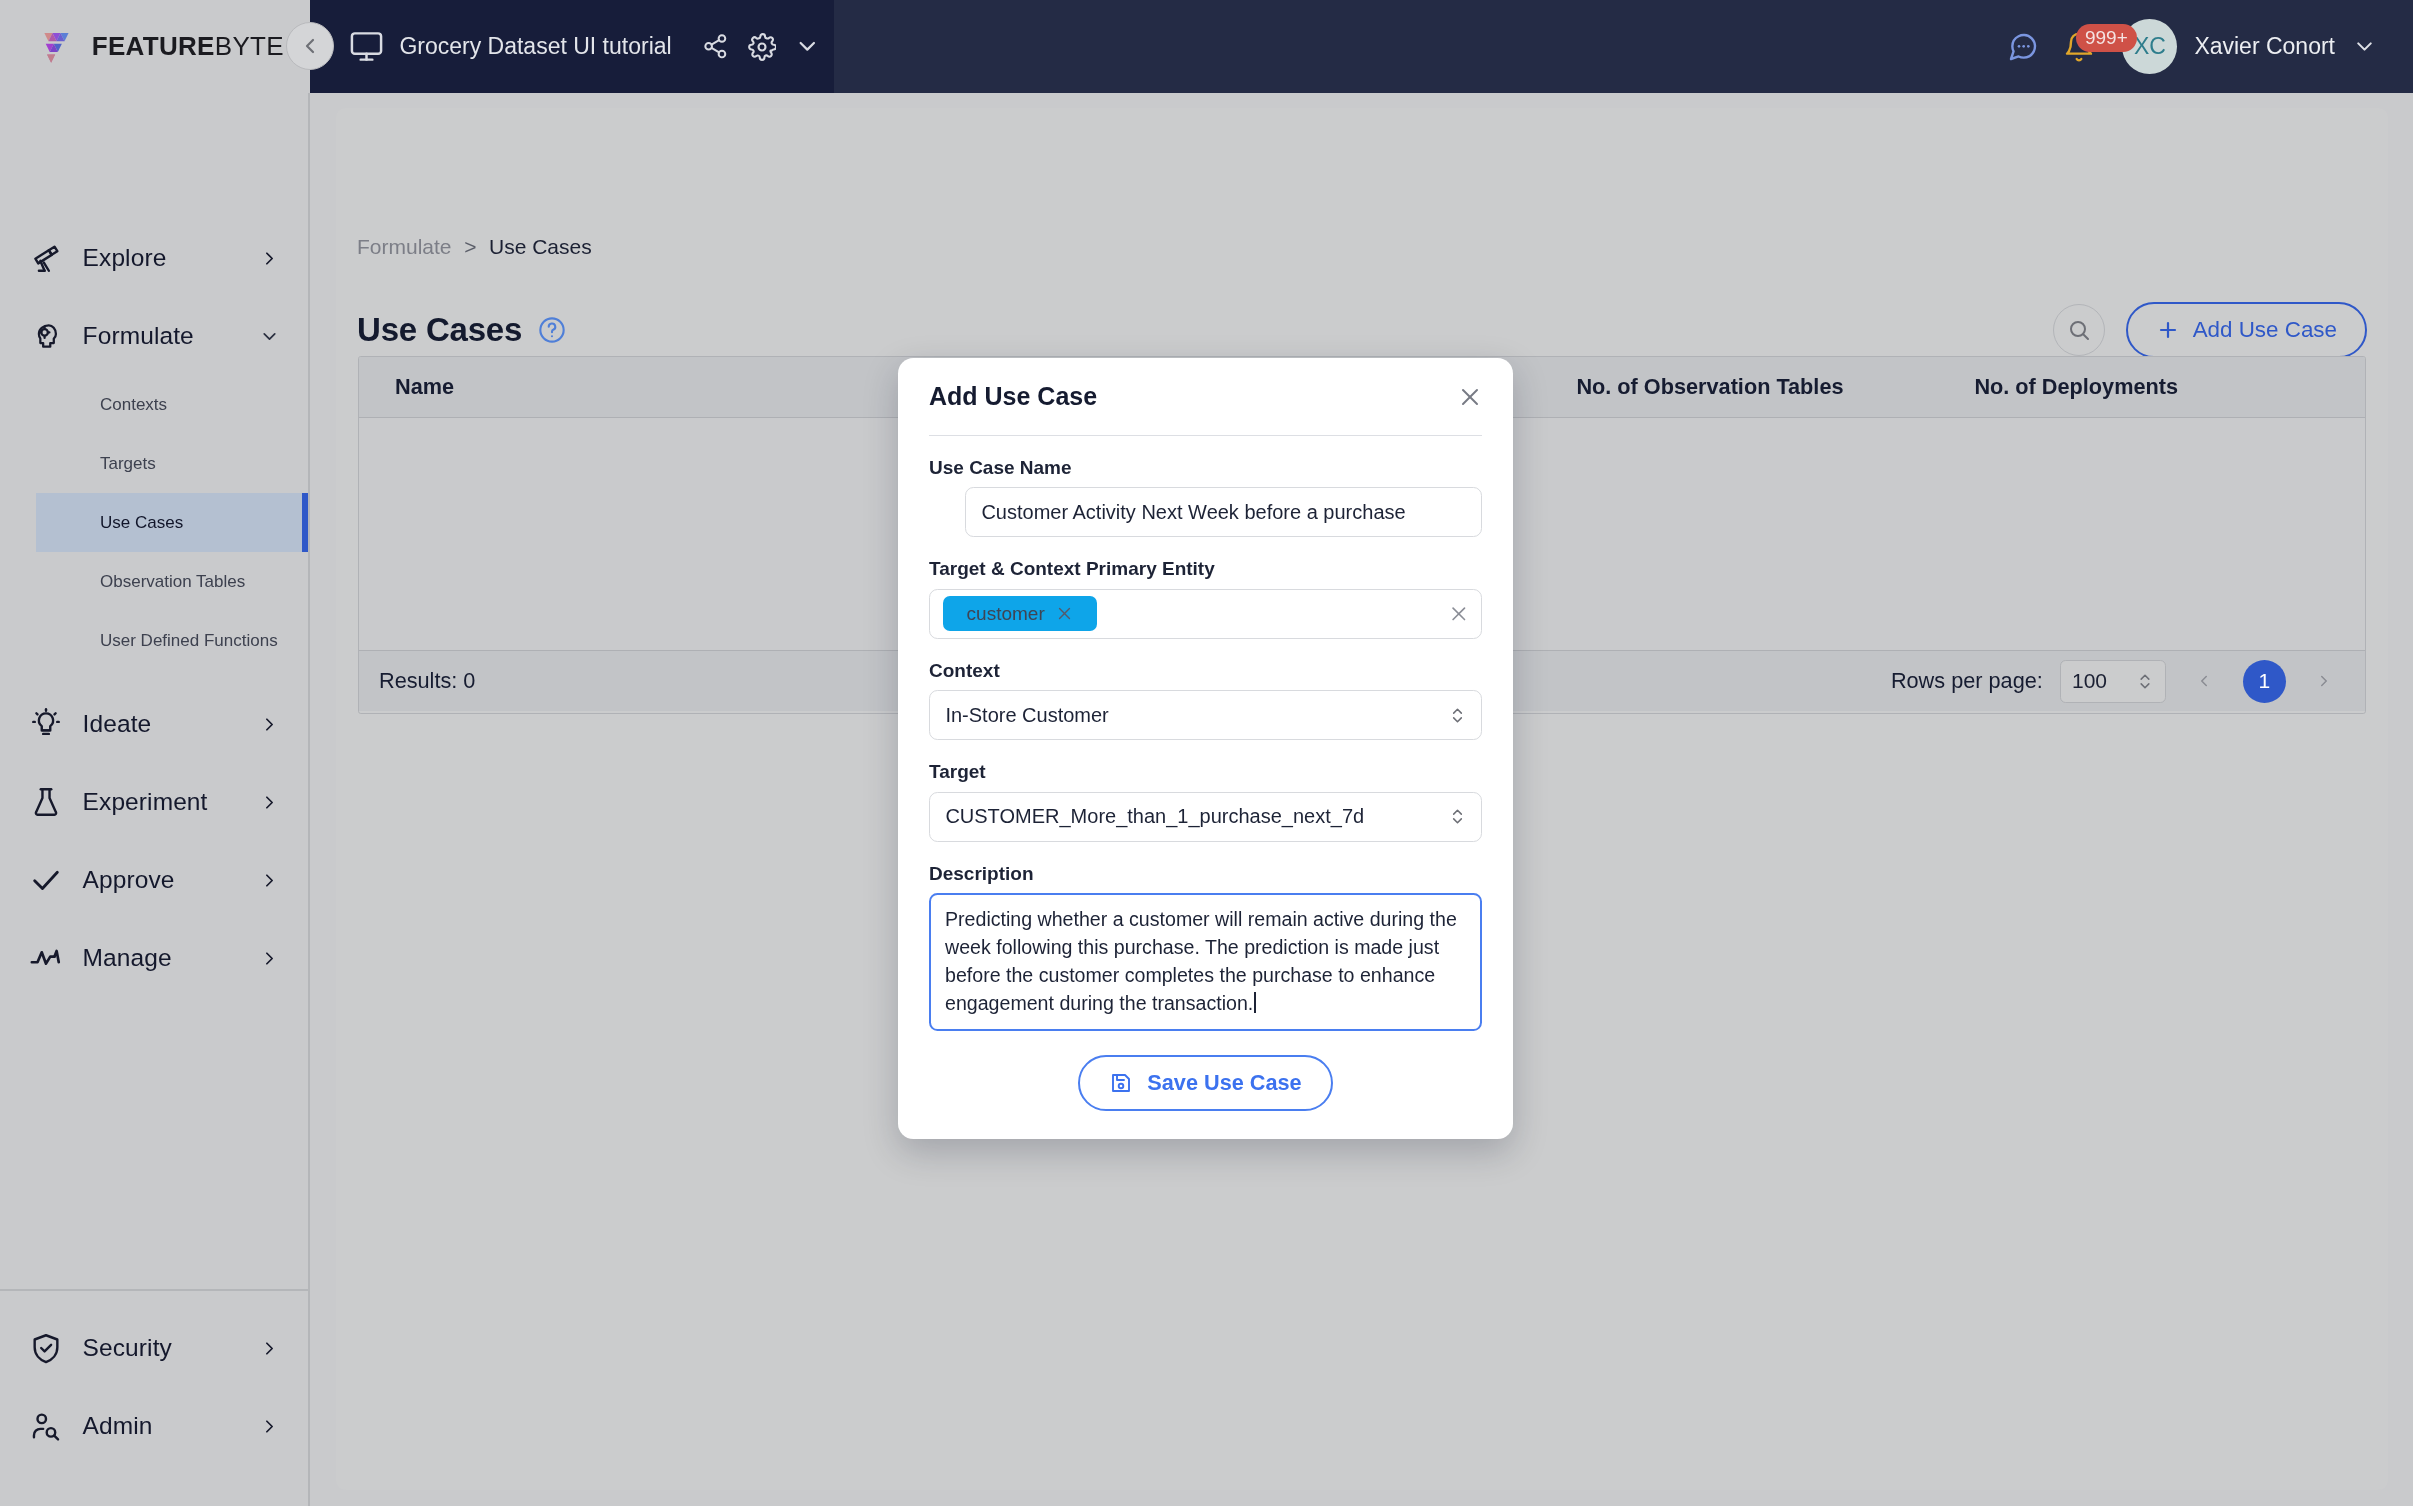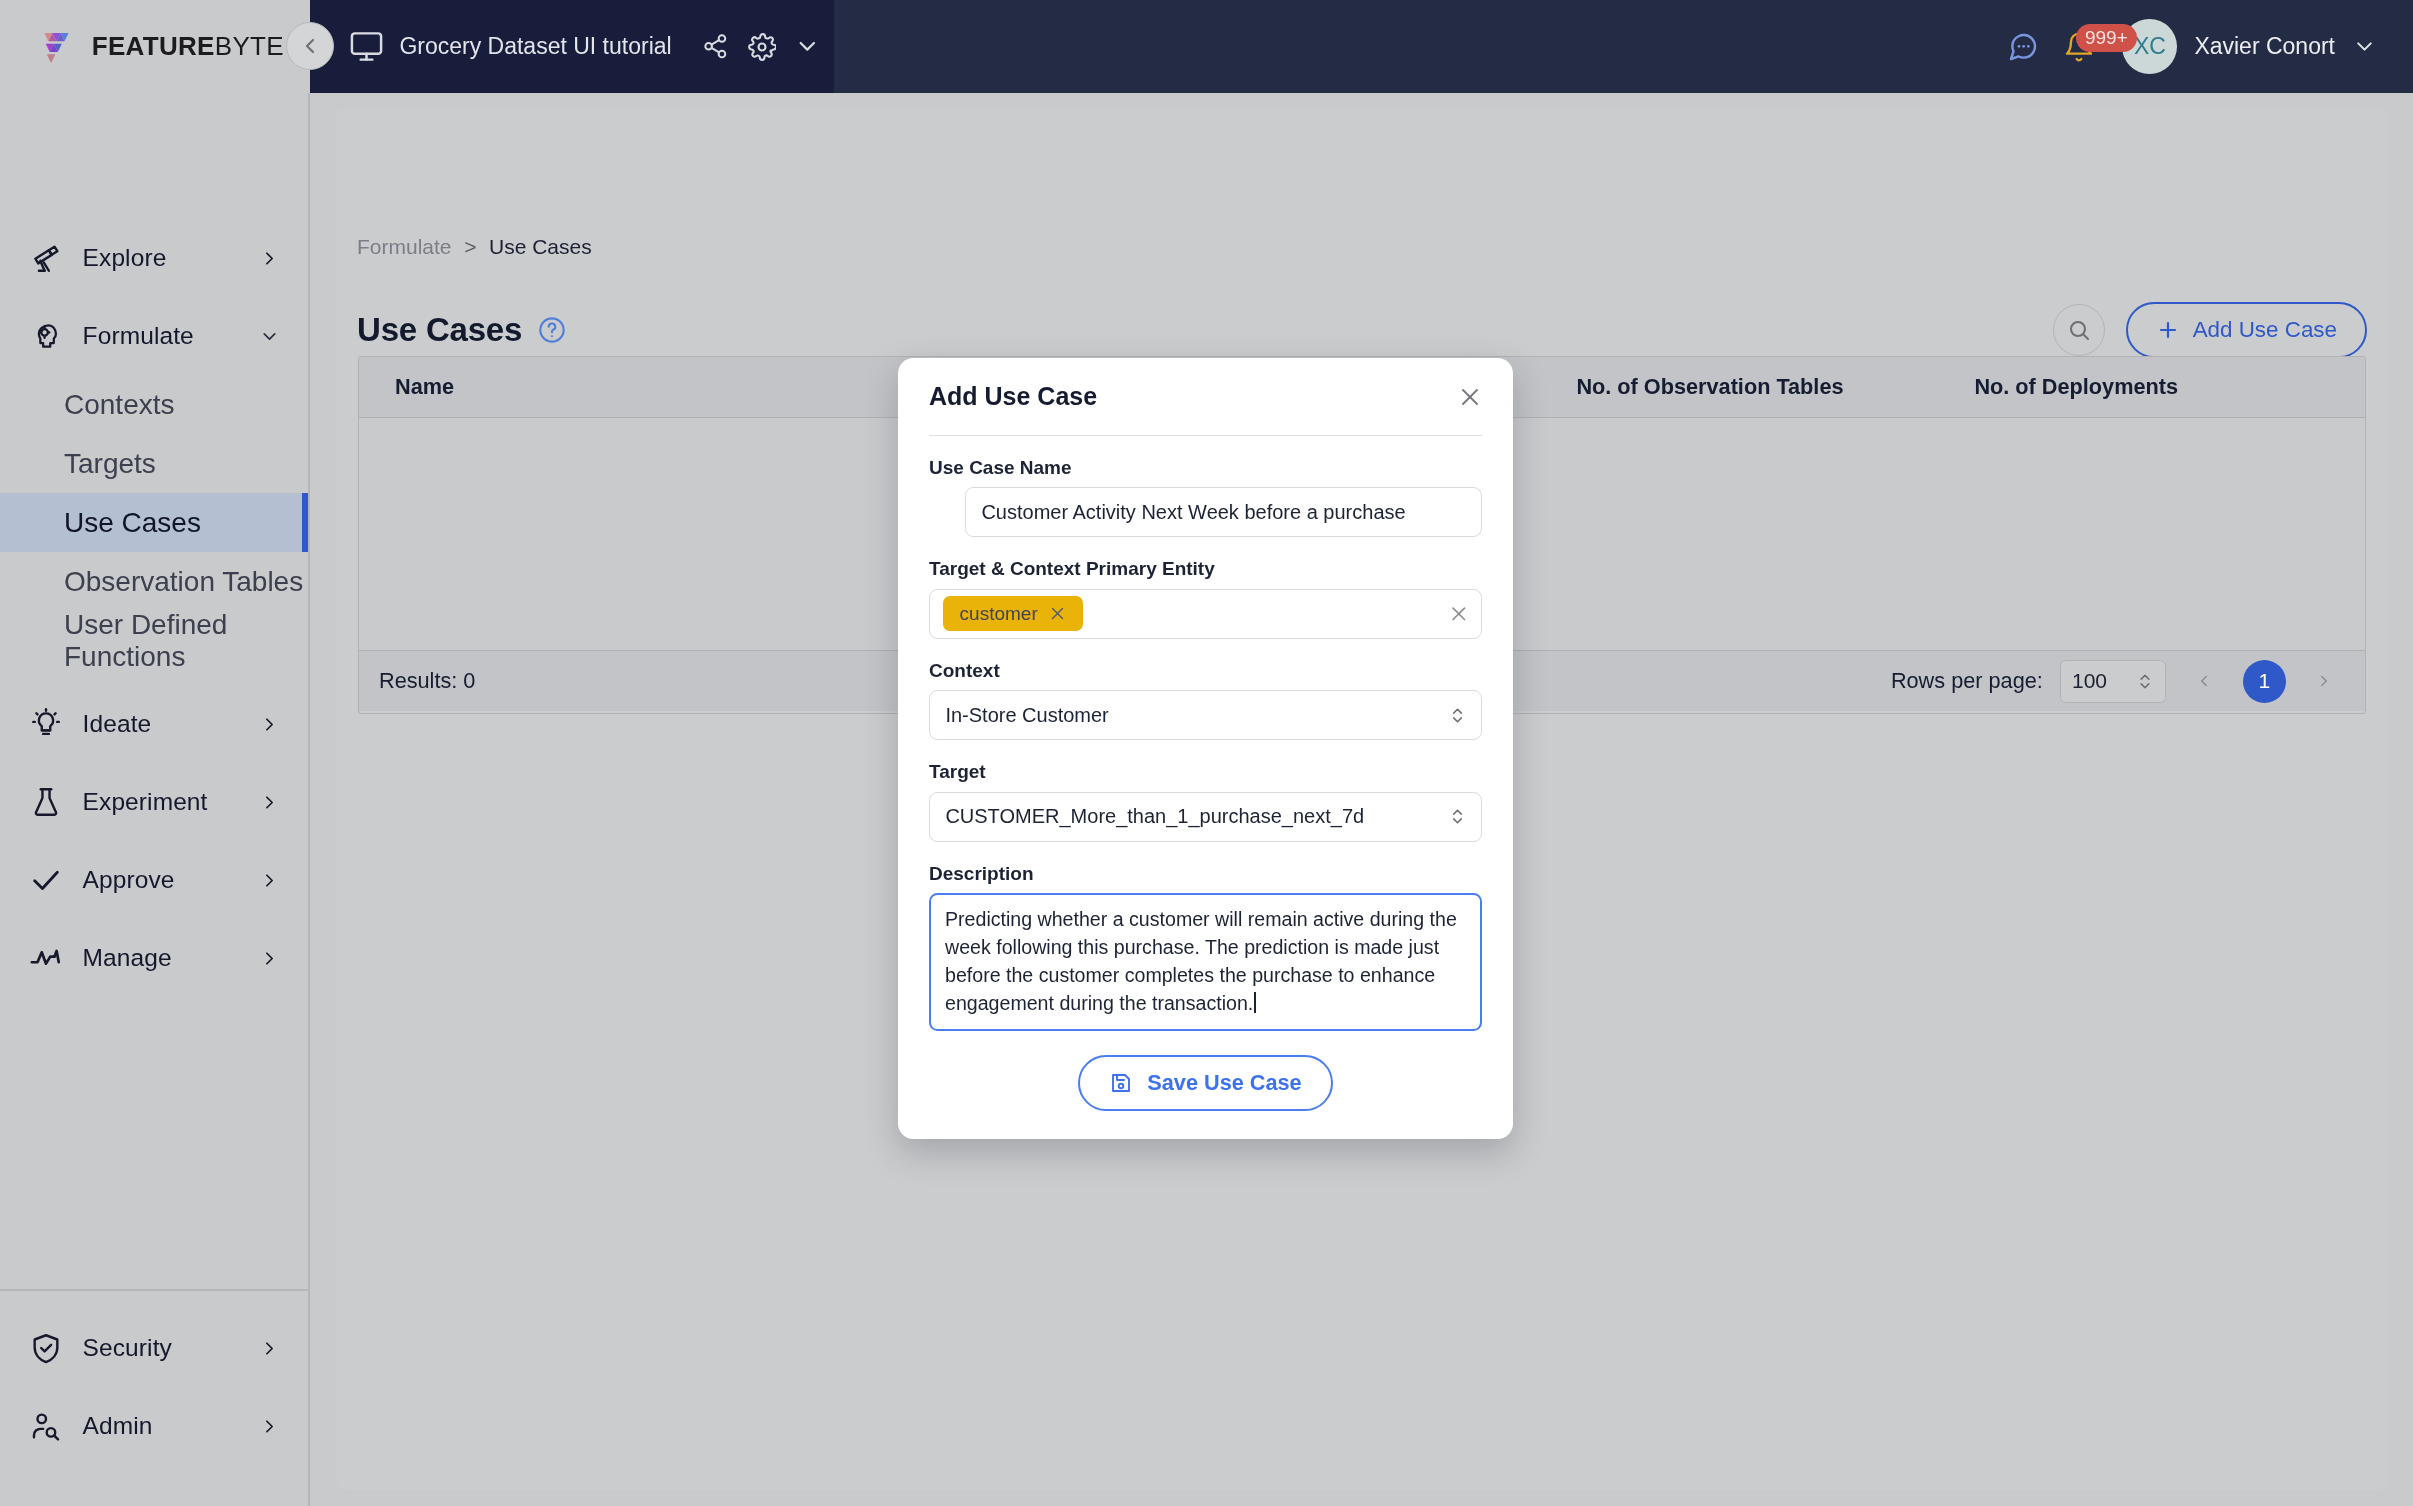--- a/index.html
+++ b/index.html
@@ -76,21 +76,21 @@
   .nav-row {
     display: flex; align-items: center; height: 78px;
     padding-left: 29px; padding-right: 28px; position: relative;
     color: #14182c;
   }
   .nav-row .nav-ico { width: 34px; height: 34px; flex: 0 0 34px; margin-right: 19.6px; }
   .nav-row .nav-label { font-size: 24.5px; font-weight: 400; letter-spacing: 0.1px; }
   .nav-row .nav-caret { margin-left: auto; display: flex; align-items: center; }
   .sub-row {
     display: flex; align-items: center; height: 59px;
-    padding-left: 64px; color: #3d414f; font-size: 28px; position: relative;
+    padding-left: 64px; color: #3d414f; font-size: 17px; position: relative; margin-left: 36px;
   }
   .sub-row.active {
     background: #b4c0d1; color: #11152a; font-weight: 500;
   }
   .sub-row.active::after {
     content: ""; position: absolute; right: 0; top: 0; width: 5.6px; height: 100%;
     background: #2f58c8;
   }
   .side-bottom { border-top: 2.1px solid #b4b6b9; padding: 18px 0 42px 0; }
 
@@ -184,22 +184,22 @@
   .field { margin-top: 21px; }
   .field-label { font-size: 19px; font-weight: 700; color: #1d2336; margin-bottom: 8.4px; }
   .input-box {
     height: 50px; border: 1.4px solid #d8dade; border-radius: 8.4px;
     display: flex; align-items: center; padding: 0 15.4px;
     font-size: 20px; color: #1d2336; background: #fff; margin-left: 36px;
   }
   .chip-box { height: 50px; border: 1.4px solid #d8dade; border-radius: 8.4px;
     display: flex; align-items: center; padding: 0 12.6px; background: #fff; }
   .chip {
-    background: #eab308; border-radius: 7px; height: 35px;
-    display: flex; align-items: center; gap: 11.2px; padding: 0 17px;
+    background: #0ea5e9; border-radius: 7px; height: 35px;
+    display: flex; align-items: center; gap: 11.2px; padding: 0 24px;
     font-size: 19px; color: #3f4454;
   }
   .chip-x { display: flex; align-items: center; }
   .chip-clear { margin-left: auto; display: flex; align-items: center; }
   .select-box {
     height: 50px; border: 1.4px solid #d8dade; border-radius: 8.4px;
     display: flex; align-items: center; padding: 0 15.4px; background: #fff;
     font-size: 20px; color: #1d2336;
   }
   .select-box .spin { margin-left: auto; display: flex; }

